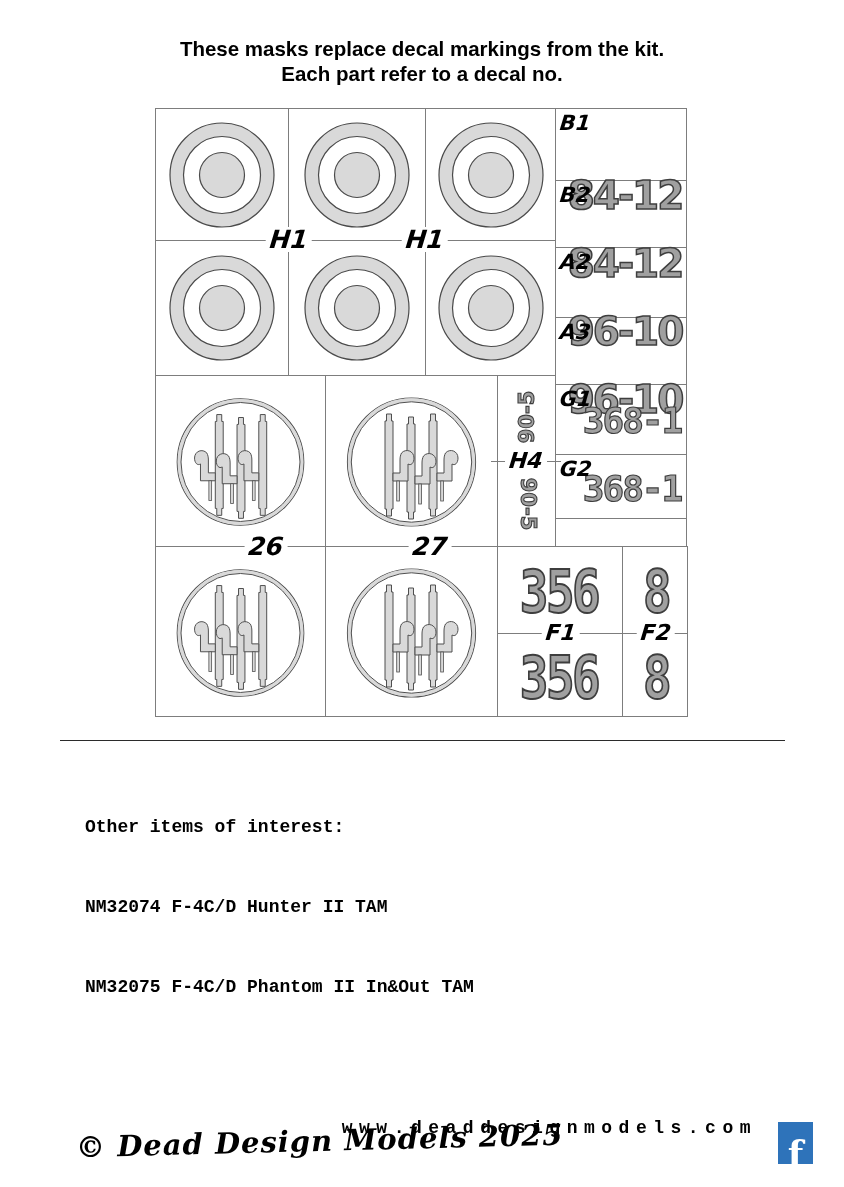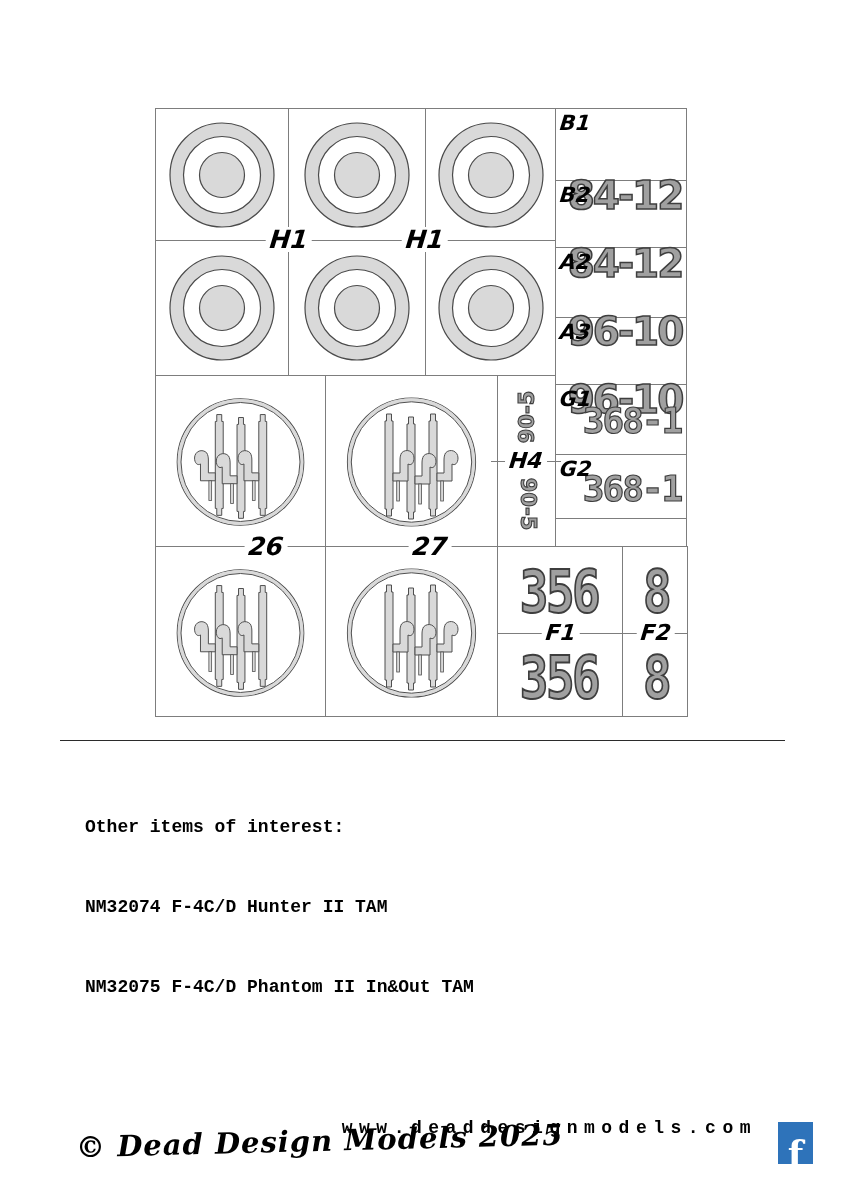--- a/index.html
+++ b/index.html
@@ -81,20 +81,24 @@
       <circle cx="85.5" cy="87" r="60.2" fill="none" stroke="#4f4f4f" stroke-width="1"></circle>
       <use href="#prong" x="64" y="0"></use>
       <use href="#prong" x="86" y="3"></use>
       <use href="#prong" x="108" y="0"></use>
     </g>
   </defs>
 </svg>
 
 <div class="page">
 
+  <div class="title">
+    <div>These masks replace decal markings from the kit.</div>
+    <div>Each part refer to a decal no.</div>
+  </div>
 
   <div class="cell" style="left:155px;top:108px;width:134px;height:133px">
     <svg width="110" height="110" viewBox="0 0 110 110">
         <use href="#roundel"></use>
       </svg>
   </div>
   <div class="cell" style="left:288px;top:108px;width:138px;height:133px">
     <svg width="110" height="110" viewBox="0 0 110 110">
         <use href="#roundel"></use>
       </svg>

